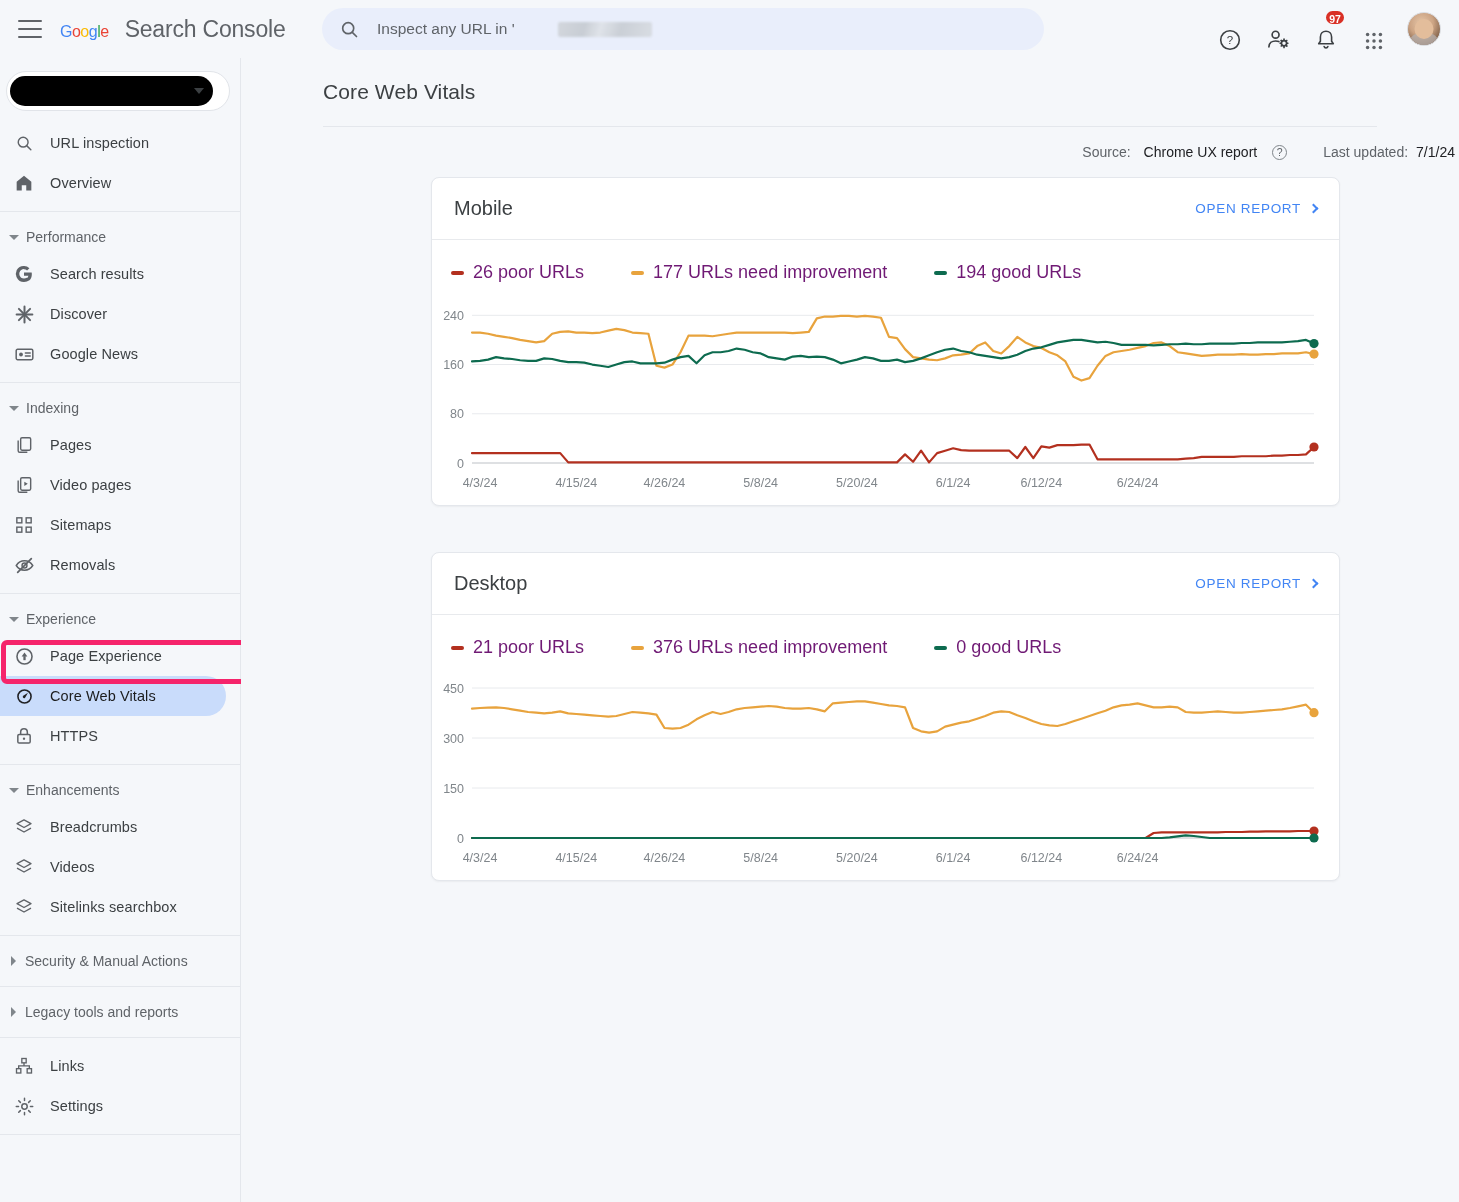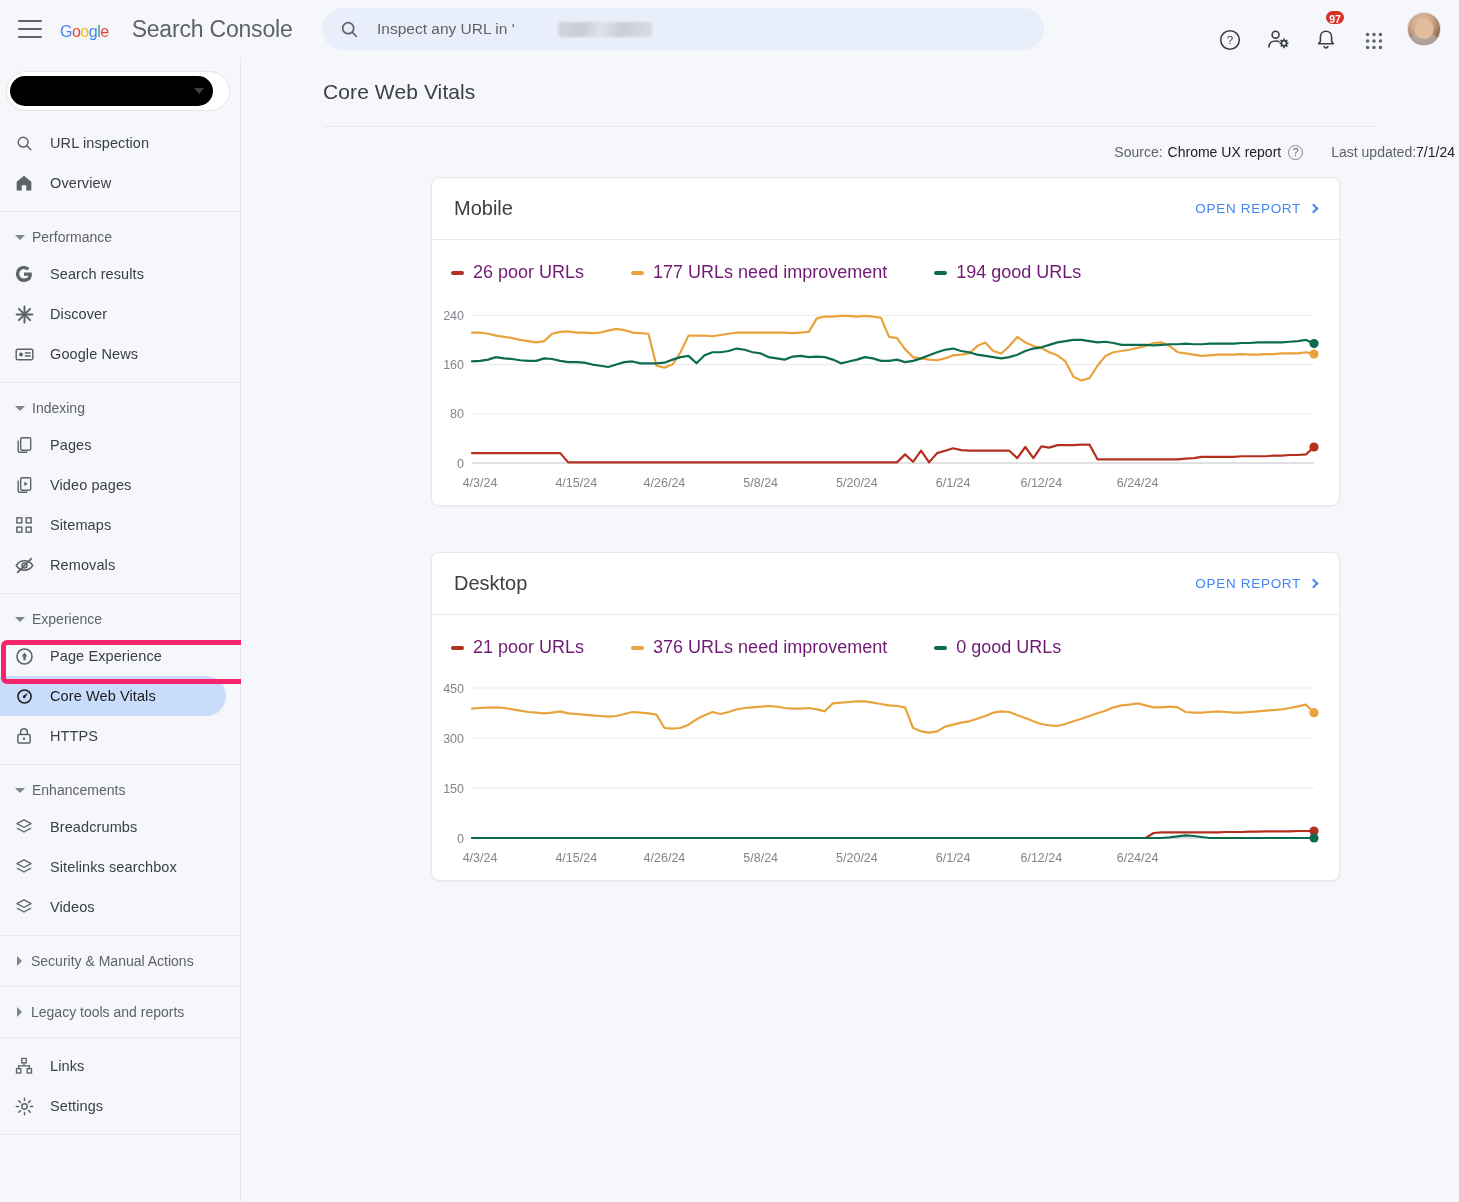--- a/index.html
+++ b/index.html
@@ -21,21 +21,21 @@
     width: 24px; height: 18px; margin-left: 18px; margin-right: 18px;
     display: flex; flex-direction: column; justify-content: space-between;
     cursor: pointer;
   }
   .hamburger span { display: block; height: 2px; background: #5f6368; border-radius: 1px; }
 
   .brand { display: flex; align-items: baseline; font-size: 23px; letter-spacing: -0.2px; }
   .glogo { font-size: 16px; font-weight: 400; letter-spacing: -0.5px; }
   .glogo .b { color: #4285F4; } .glogo .r { color: #EA4335; }
   .glogo .y { color: #FBBC05; } .glogo .g { color: #34A853; }
-  .brand-text { color: #5f6368; font-size: 23px; margin-left: 23px; font-weight: 400; }
+  .brand-text { color: #5f6368; font-size: 23px; margin-left: 16px; font-weight: 400; }
 
   .searchwrap {
     position: absolute; left: 322px; top: 8px;
     width: 722px; height: 42px;
     background: #e9eefb; border-radius: 21px;
     display: flex; align-items: center;
   }
   .searchwrap .sicon { margin-left: 17px; margin-right: 17px; display:flex; }
   .search-input {
     border: none; outline: none; background: transparent;
@@ -102,42 +102,42 @@
     margin-right: 14px;
   }
   .nav-item .ni-icon { width: 24px; height: 24px; display: flex; align-items: center; justify-content: center; margin-right: 14px; flex: 0 0 24px; }
   .nav-item .ni-label { font-size: 14.5px; color: #3c4043; letter-spacing: .1px; }
   .nav-item.active { background: #c9dcfb; }
   .nav-item.active .ni-label { color: #1b1c1d; }
 
   .nav-sep { height: 1px; background: #e4e7ec; margin: 8px 0 8px 0; }
 
   .group-head {
-    height: 34px; display: flex; align-items: center; padding-left: 12px; cursor: pointer;
+    height: 34px; display: flex; align-items: center; padding-left: 6px; cursor: pointer;
   }
   .caret-down { width:0;height:0;border-left:5px solid transparent;border-right:5px solid transparent;border-top:5px solid #80868b; margin: 0 7px 0 3px; }
   .caret-right { width:0;height:0;border-top:5px solid transparent;border-bottom:5px solid transparent;border-left:5px solid #80868b; margin: 0 9px 0 5px; }
   .group-label { font-size: 14px; color: #5f6368; }
 
   
   .pink-box {
     position: absolute; left: 1px; top: 640px;
     width: 257px; height: 44px;
     border: 5px solid #f5246b; border-radius: 6px; pointer-events: none;
   }
   .pink-arrow { position: absolute; left: 272px; top: 688px; pointer-events: none; }
 
   
   .main { position: absolute; left: 241px; top: 58px; width: 1218px; height: 1144px; background: #f5f7fa; }
   .page-title { font-size: 21px; color: #3c4043; padding: 22px 0 0 82px; letter-spacing: .1px; }
   .title-rule { margin: 22px 82px 0 82px; height: 1px; background: #e4e7ec; }
 
   .meta-row {
     display: flex; justify-content: flex-end; align-items: center;
-    padding: 17px 2px 0 0; font-size: 14px; color: #5f6368;
+    padding: 17px 2px 0 0; font-size: 14px; color: #5f6368; gap: 8px;
   }
   .meta-row .strong { color: #202124; }
   .qmark {
     display:inline-flex; align-items:center; justify-content:center;
     width: 15px; height: 15px; border: 1.3px solid #80868b; border-radius: 50%;
     font-size: 10.5px; color: #5f6368; margin: 0 28px 0 7px; cursor: pointer;
   }
 
   .card {
     margin: 0 119px 0 190px; background: #fff;
@@ -405,31 +405,31 @@
       <span class="ni-label">Breadcrumbs</span>
     </div>
 
     <div class="nav-item">
       <span class="ni-icon">
         <svg width="20" height="20" viewBox="0 0 24 24" fill="none" stroke="#5f6368" stroke-width="1.6" stroke-linejoin="round">
             <path d="M12 3.4 3.6 8 12 12.6 20.4 8z"></path>
             <path d="M3.6 13.4 12 18l8.4-4.6"></path>
           </svg>
       </span>
-      <span class="ni-label">Sitelinks searchbox</span>
+      <span class="ni-label">Videos</span>
     </div>
 
     <div class="nav-item">
       <span class="ni-icon">
         <svg width="20" height="20" viewBox="0 0 24 24" fill="none" stroke="#5f6368" stroke-width="1.6" stroke-linejoin="round">
             <path d="M12 3.4 3.6 8 12 12.6 20.4 8z"></path>
             <path d="M3.6 13.4 12 18l8.4-4.6"></path>
           </svg>
       </span>
-      <span class="ni-label">Videos</span>
+      <span class="ni-label">Sitelinks searchbox</span>
     </div>
 
     <div class="nav-sep"></div>
 
     <div class="group-head">
       <span class="caret-right"></span>
       <span class="group-label">Security &amp; Manual Actions</span>
     </div>
 
     <div class="nav-sep"></div>

